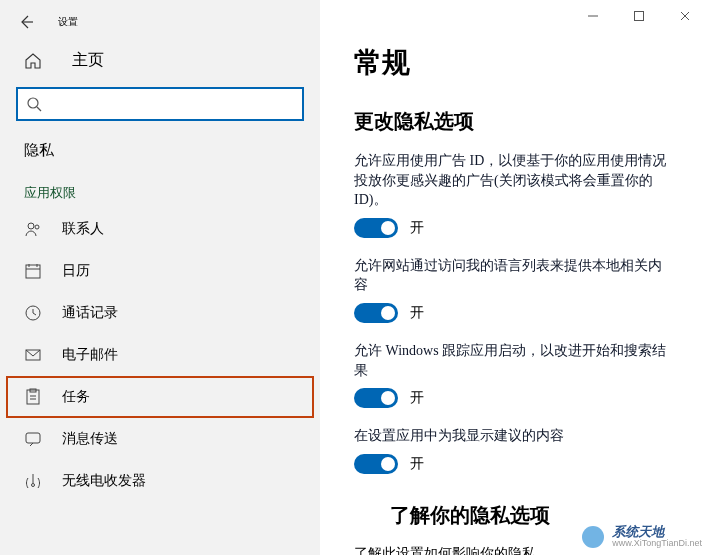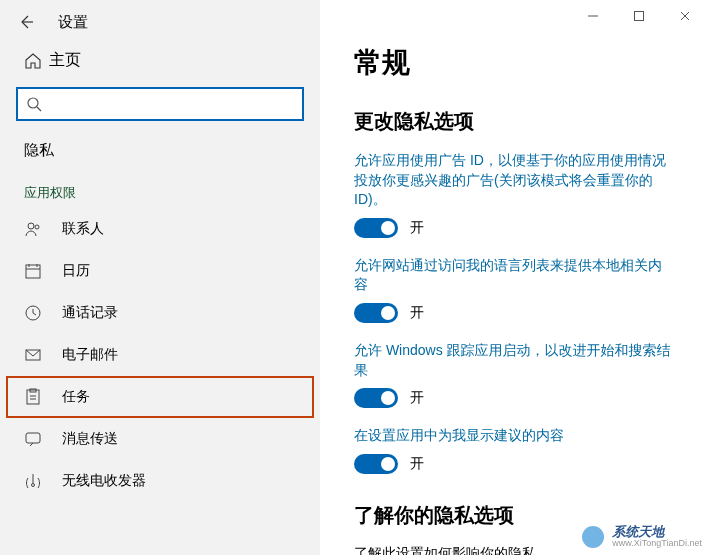--- a/index.html
+++ b/index.html
@@ -1,35 +1,35 @@
 <!DOCTYPE html>
 <html><head>
 <meta charset="utf-8">
 <style>
 * { margin: 0; padding: 0; box-sizing: border-box; font-family: "Microsoft YaHei", "Segoe UI", sans-serif; }
 body { width: 708px; height: 555px; background: #fff; overflow: hidden; position: relative; }
 .window { display: flex; height: 100%; }
 .sidebar { width: 320px; background: #f2f2f2; display: flex; flex-direction: column; }
 .titlebar { display: flex; align-items: center; height: 44px; padding: 0 12px; gap: 18px; }
 .back-btn { width: 28px; height: 28px; display: flex; align-items: center; justify-content: center; cursor: pointer; }
-.title-text { font-size: 15px; }
-.home-row { display: flex; align-items: center; gap: 7px; padding: 6px 24px 10px; }
+.title-text { font-size: 10px; }
+.home-row { display: flex; align-items: center; gap: 30px; padding: 6px 24px 10px; }
 .search-box { margin: 6px 16px 16px; border: 2px solid #0066b4; background: #fff; height: 34px; display: flex; align-items: center; padding: 0 8px; }
 .search-input { flex: 1; border: none; outline: none; font-size: 14px; background: transparent; }
 .search-icon { color: #555; }
 .category { padding: 4px 24px 6px; font-size: 15px; font-weight: 400; color: #000; }
 .section-label { padding: 18px 24px 6px; font-size: 13px; color: #14532d; }
 .nav-item { display: flex; align-items: center; gap: 20px; padding: 12px 24px; cursor: pointer; font-size: 14px; color: #000; }
 .nav-item .icon { width: 18px; display: flex; justify-content: center; color: #444; }
 .nav-item.highlighted { border: 2px solid #c2410c; margin: 0 6px; padding: 10px 16px; }
 .main { flex: 1; padding: 44px 34px 16px; overflow: hidden; }
 .main h1 { font-size: 28px; font-weight: 600; margin-bottom: 26px; }
 .main h2 { font-size: 20px; font-weight: 600; margin-bottom: 16px; }
-.main h2.secondary { margin-top: 28px; }
-.setting-text { font-size: 14px; color: #0369a1; margin-bottom: 8px; line-height: 1.4; }
+.main h2.secondary { margin-top: 28px; margin-left: 36px; }
+.setting-text { font-size: 14px; color: #0f172a; margin-bottom: 8px; line-height: 1.4; font-family: Liberation Serif, serif; }
 .desc-text { font-size: 14px; color: #000; margin-bottom: 6px; }
 .toggle-row { display: flex; align-items: center; gap: 12px; margin-bottom: 18px; }
 .toggle { width: 44px; height: 20px; border-radius: 10px; background: #0066b4; position: relative; cursor: pointer; }
 .toggle::after { content: ""; position: absolute; right: 3px; top: 3px; width: 14px; height: 14px; border-radius: 50%; background: #fff; }
 .toggle-label { font-size: 14px; }
 .window-controls { position: absolute; top: 0; right: 0; display: flex; height: 32px; }
 .wc-btn { width: 46px; display: flex; align-items: center; justify-content: center; color: #555; cursor: pointer; }
 .watermark { position: absolute; right: 6px; bottom: 6px; display: flex; align-items: center; gap: 8px; font-size: 11px; opacity: 0.85; pointer-events: none; }
 .watermark .logo { width: 22px; height: 22px; border-radius: 50%; background: #5aa7e0; }
 .watermark .text { display: flex; flex-direction: column; line-height: 1.1; }

